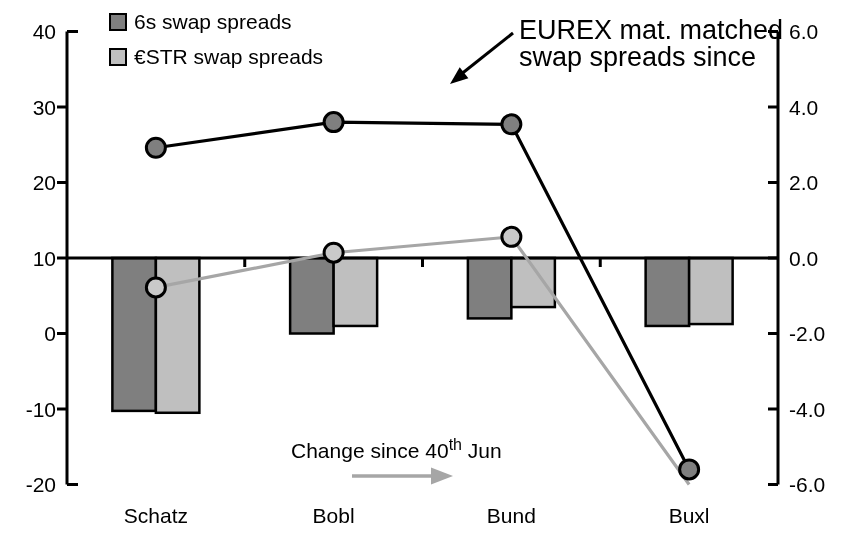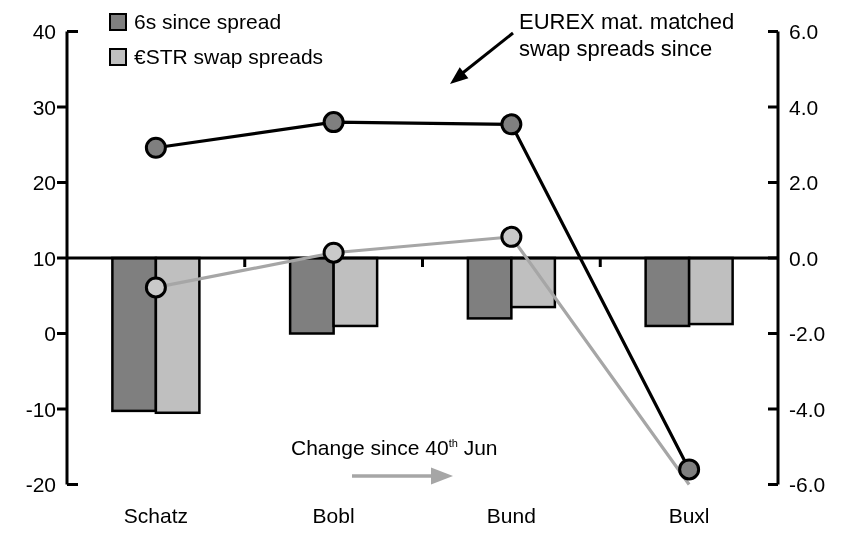--- a/index.html
+++ b/index.html
@@ -4,23 +4,23 @@
 <style>
   html,body{margin:0;padding:0;background:#fff;}
   .stage{position:relative;width:852px;height:539px;background:#fff;overflow:hidden;
          font-family:"Liberation Sans",sans-serif;color:#000;}
   svg{position:absolute;left:0;top:0;}
   svg text{font-family:"Liberation Sans",sans-serif;font-size:21px;fill:#000;}
   .legend{position:absolute;left:109px;top:8px;}
   .legend-row{display:flex;align-items:center;height:28px;margin-bottom:7px;}
   .swatch{display:inline-block;width:14px;height:14px;border:2px solid #000;margin-right:7px;}
   .legend-label{font-size:21px;white-space:nowrap;}
-  .anno-curve{position:absolute;left:519px;top:8px;font-size:22px;line-height:27px;white-space:nowrap;}
+  .anno-curve{position:absolute;left:519px;top:17px;font-size:27px;line-height:27px;white-space:nowrap;}
   .anno-change{position:absolute;left:291px;top:436px;font-size:21px;white-space:nowrap;}
-  .anno-change sup{font-size:11px;}
+  .anno-change sup{font-size:16px;}
 </style>
 </head>
 <body>
 
 <div class="stage">
 
   <svg id="chart-svg" width="852" height="539">
       <rect x="112.375" y="258" width="43.5" height="152.8875" fill="#7f7f7f" stroke="#000" stroke-width="2.5"></rect>
       <rect x="290.125" y="258" width="43.5" height="75.5" fill="#7f7f7f" stroke="#000" stroke-width="2.5"></rect>
       <rect x="467.875" y="258" width="43.5" height="60.39999999999998" fill="#7f7f7f" stroke="#000" stroke-width="2.5"></rect>
@@ -78,21 +78,21 @@
       <text x="689.125" y="523" text-anchor="middle">Buxl</text>
       <line x1="513" y1="33" x2="462" y2="73.5" stroke="#000" stroke-width="3"></line>
       <polygon points="450,84 459.7,67.3 468.4,78.3" fill="#000"></polygon>
       <line x1="352" y1="476" x2="431" y2="476" stroke="#a6a6a6" stroke-width="3.5"></line>
       <polygon points="431,467.5 431,484.5 453,476" fill="#a6a6a6"></polygon>
     </svg>
 
   <div class="legend">
     <div class="legend-row">
       <span class="swatch" style="background-color: rgb(127, 127, 127);"></span>
-      <span class="legend-label">6s since spread</span>
+      <span class="legend-label">6s swap spreads</span>
     </div>
     <div class="legend-row">
       <span class="swatch" style="background-color: rgb(191, 191, 191);"></span>
       <span class="legend-label">€STR swap spreads</span>
     </div>
   </div>
 
   <div class="anno-curve">
     <div>EUREX mat. matched</div>
     <div>swap spreads since</div>

